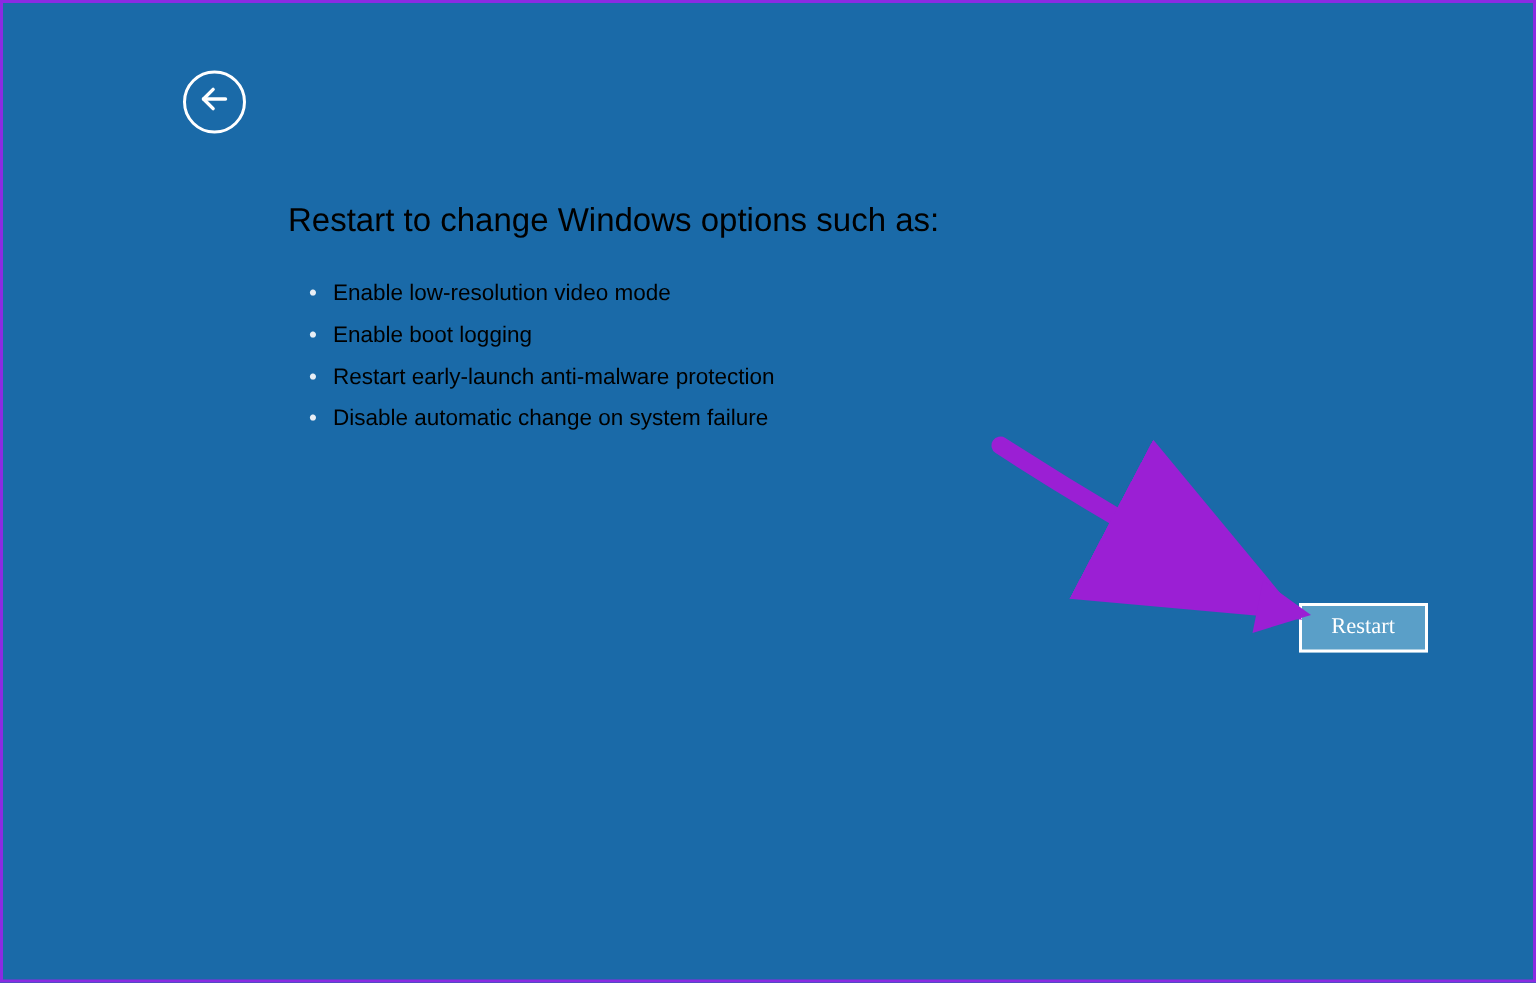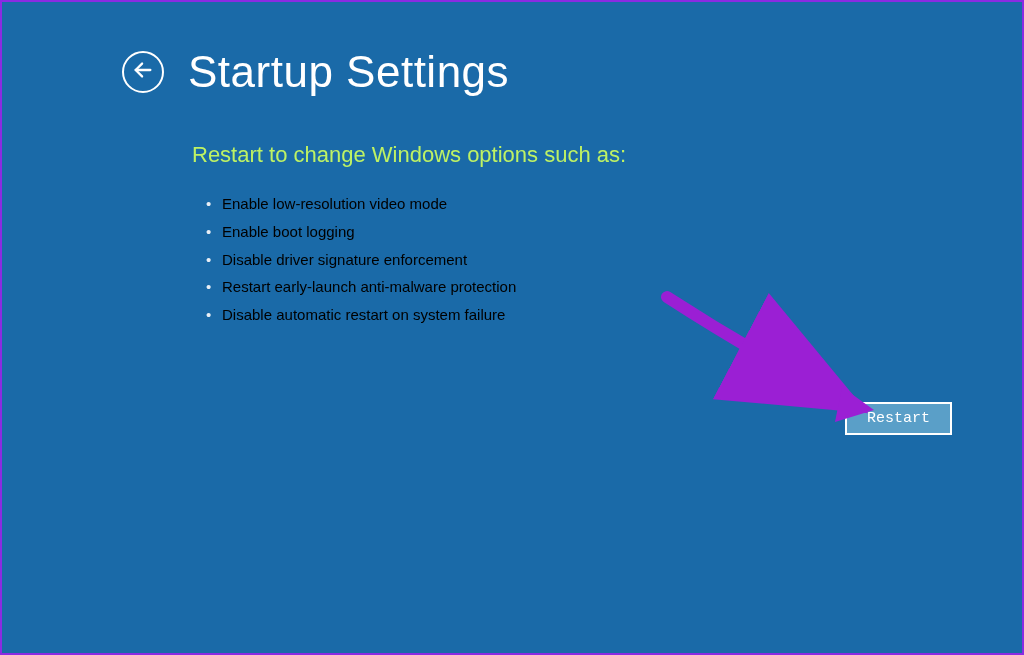--- a/index.html
+++ b/index.html
@@ -45,21 +45,21 @@
     letter-spacing: 0.5px;
   }
   .content {
     padding-left: 190px;
     padding-top: 45px;
   }
   .subtitle {
     font-size: 22px;
     font-weight: 300;
     margin-bottom: 22px;
-    color: #bef264;
+    color: #000000;
   }
   ul.options {
     list-style: none;
     padding-left: 14px;
   }
   ul.options li {
     font-size: 15px;
     font-weight: 400;
     color: #000000;
     line-height: 1.85;
@@ -75,21 +75,21 @@
     font-size: 15px;
   }
   .restart-btn {
     position: absolute;
     right: 70px;
     top: 400px;
     background: #5a9fc8;
     color: #ffffff;
     border: 2px solid #ffffff;
     font-size: 15px;
-    font-family: Liberation Mono, monospace;
+    font-family: Liberation Serif, serif;
     font-weight: 400;
     padding: 6px 20px;
     cursor: pointer;
   }
   .annotation-arrow {
     position: absolute;
     left: 650px;
     top: 280px;
     pointer-events: none;
   }
@@ -99,31 +99,29 @@
 
 <div class="header">
   <div class="back-circle">
     <span>
       <svg viewBox="0 0 24 24" fill="none" stroke="#ffffff" stroke-width="2.5" stroke-linecap="round" stroke-linejoin="round">
         <line x1="20" y1="12" x2="4" y2="12"></line>
         <polyline points="11 5 4 12 11 19"></polyline>
       </svg>
     </span>
   </div>
-  <h1 class="title">Startup Settings</h1>
 </div>
 
 <div class="content">
   <div class="subtitle">Restart to change Windows options such as:</div>
   <ul class="options">
     <li>Enable low-resolution video mode</li>
     <li>Enable boot logging</li>
-    <li>Disable driver signature enforcement</li>
     <li>Restart early-launch anti-malware protection</li>
-    <li>Disable automatic restart on system failure</li>
+    <li>Disable automatic change on system failure</li>
   </ul>
 </div>
 
 <button class="restart-btn">Restart</button>
 
 <svg class="annotation-arrow" width="230" height="160" viewBox="0 0 230 160">
   <defs>
     <marker id="arrowhead" markerWidth="12" markerHeight="10" refX="10" refY="5" orient="auto">
       <polygon points="0 0, 12 5, 0 10" fill="#9b1fd4"></polygon>
     </marker>

